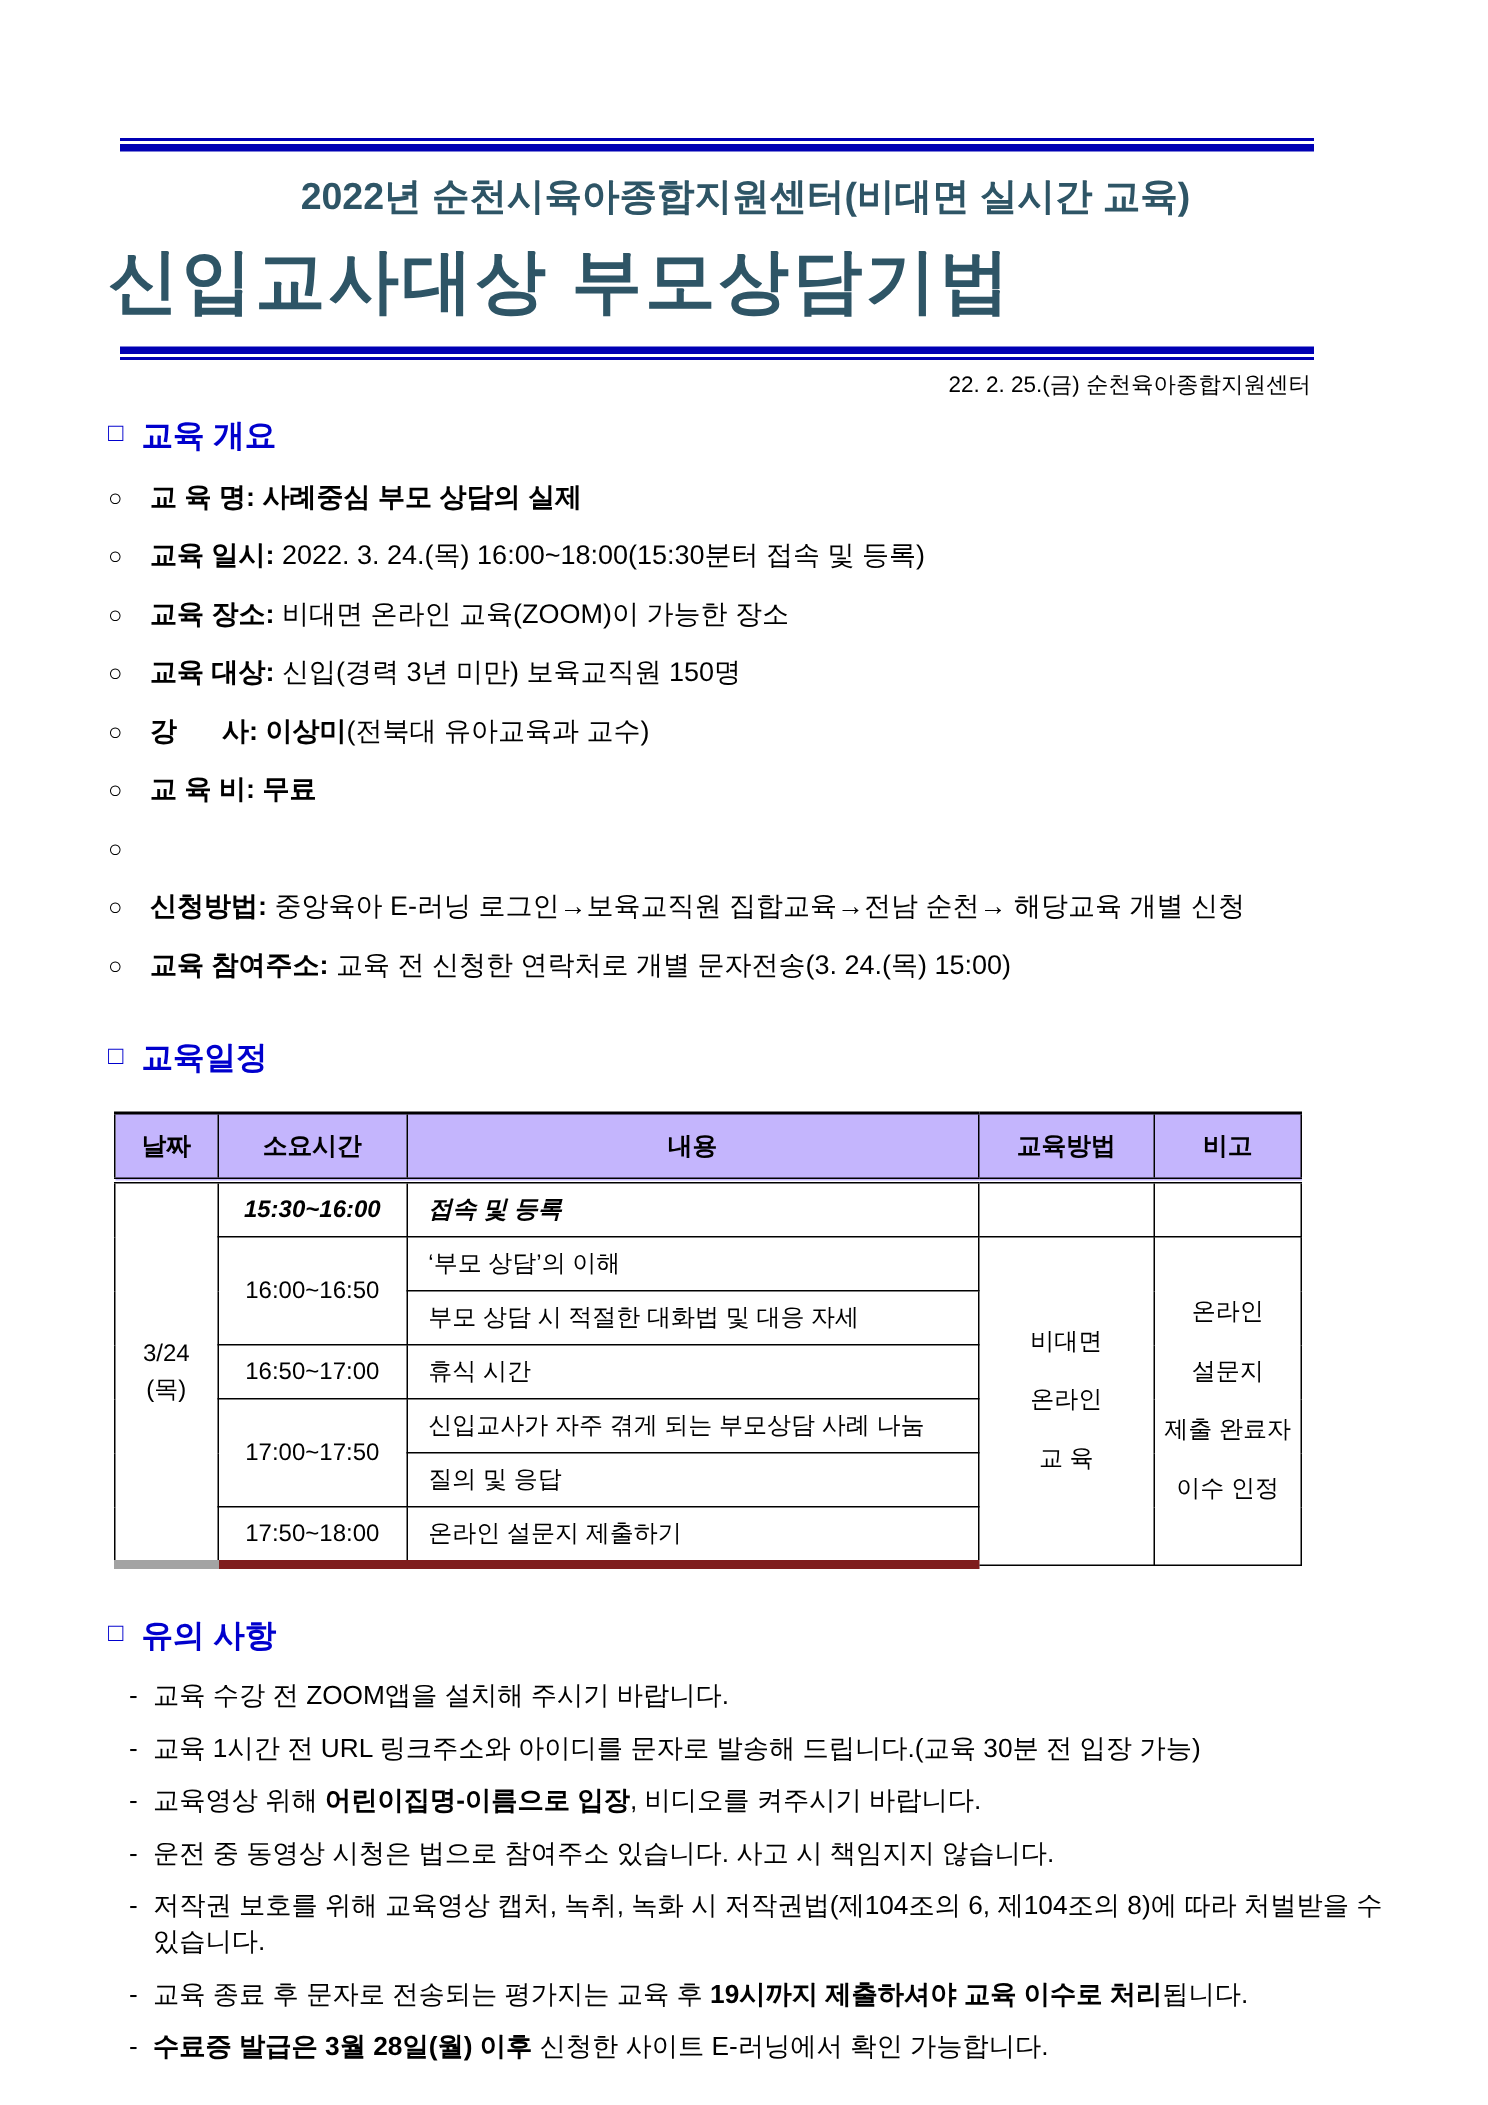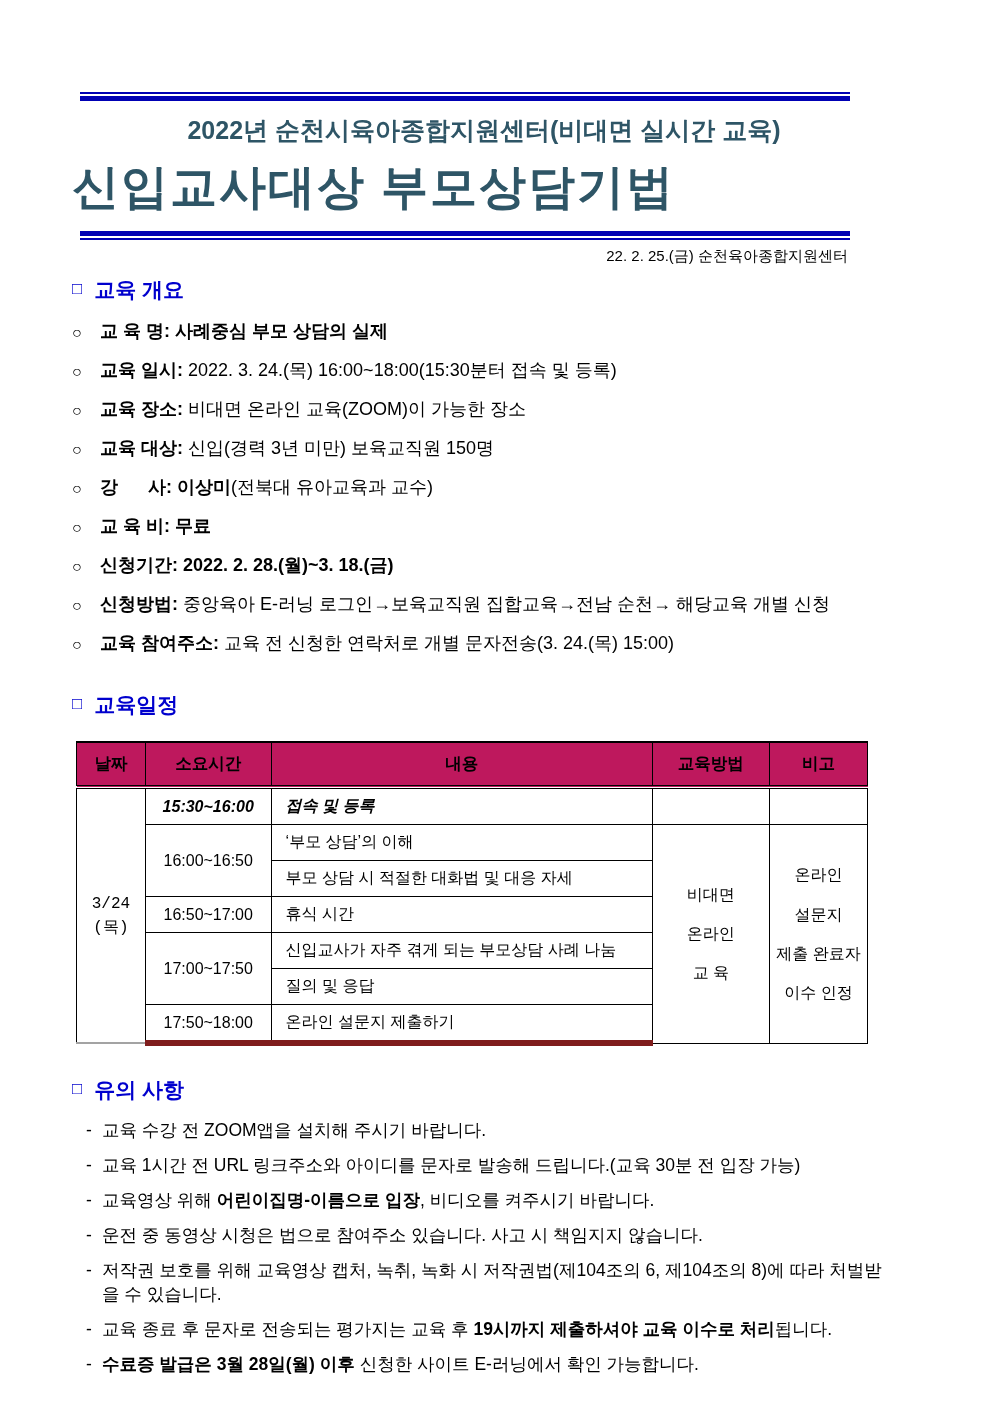--- a/index.html
+++ b/index.html
@@ -4,21 +4,21 @@
 <style>
   html,body { margin:0; padding:0; background:#ffffff; }
   .page {
     position:relative;
     width:992px; height:1403px;
     margin:0 auto;
     background:#ffffff;
     font-family:"Liberation Sans","DejaVu Sans",sans-serif;
     color:#000;
     box-sizing:border-box;
-    padding:92px 96px 0 72px;
+    padding:92px 70px 0 72px;
     overflow:hidden;
   }
   
   .rule-top    { height:2px; border-top:2px solid #0000B4; border-bottom:5px solid #0000B4; margin:0 46px 0 8px; }
   .rule-bottom { height:2px; border-top:5px solid #0000B4; border-bottom:2px solid #0000B4; margin:0 46px 0 8px; }
   .subtitle {
     text-align:center; font-size:25px; font-weight:700;
     color:#2E5566; margin-top:13px; white-space:pre-wrap;
   }
   .main-title {
@@ -46,36 +46,36 @@
   .overview-item .val { white-space:pre-wrap; }
   .overview-item .b { font-weight:700; }
 
   
   .schedule-table {
     border-collapse:collapse; table-layout:fixed;
     width:792px; margin:22px 0 0 4px;
     font-size:16px;
   }
   .schedule-table th {
-    background:#be185d; font-weight:700; font-size:16.5px;
+    background:#c4b5fd; font-weight:700; font-size:16.5px;
     border-left:1px solid #000; border-right:1px solid #000;
     border-top:2px solid #000; border-bottom:4px double #000;
     height:42px; text-align:center; padding:0;
   }
   .schedule-table td {
     border:1px solid #000;
     height:31px; padding:2px 6px;
     text-align:center; vertical-align:middle;
     white-space:pre-line;
   }
   .schedule-table tr:last-child td { border-bottom:6px solid #7f1d1d; }
   .schedule-table td.al { text-align:left; padding-left:14px; }
   .schedule-table td.bold { font-weight:700;font-style:italic; }
   .schedule-table td.tall { line-height:2.45; }
-  .schedule-table td.datecell { line-height:1.5; border-bottom:2px solid #a3a3a3;font-family:Liberation Mono, monospace; }
+  .schedule-table td.datecell { line-height:1.5; border-bottom:6px solid #a3a3a3; }
 
   
   .notes-list { margin-top:14px; }
   .note-item { display:flex; font-size:17.5px; line-height:24px; margin-top:11px; margin-left:14px; }
   .note-item .dash { flex:0 0 16px; }
   .note-item .txt { flex:1; max-width:838px; }
   .note-item .b { font-weight:700; }
 </style>
 </head>
 <body>
@@ -116,21 +116,20 @@
       <div class="overview-item">
         <span class="bullet">○</span>
         <span><span class="lbl">강      사:</span><span class="val b"> 이상미</span><span class="val">(전북대 유아교육과 교수)</span></span>
       </div>
       <div class="overview-item">
         <span class="bullet">○</span>
         <span><span class="lbl">교 육 비:</span><span class="val b"> 무료</span></span>
       </div>
       <div class="overview-item">
         <span class="bullet">○</span>
-        <span><span class="lbl">신청기간:</span><span class="val b"> 2022. 2. 28.(월)~3. 18.(금)</span></span>
       </div>
       <div class="overview-item">
         <span class="bullet">○</span>
         <span><span class="lbl">신청방법:</span><span class="val"> 중앙육아 E-러닝 로그인→보육교직원 집합교육→전남 순천→ 해당교육 개별 신청</span></span>
       </div>
       <div class="overview-item">
         <span class="bullet">○</span>
         <span><span class="lbl">교육 참여주소:</span><span class="val"> 교육 전 신청한 연락처로 개별 문자전송(3. 24.(목) 15:00)</span></span>
       </div>
     </div>

